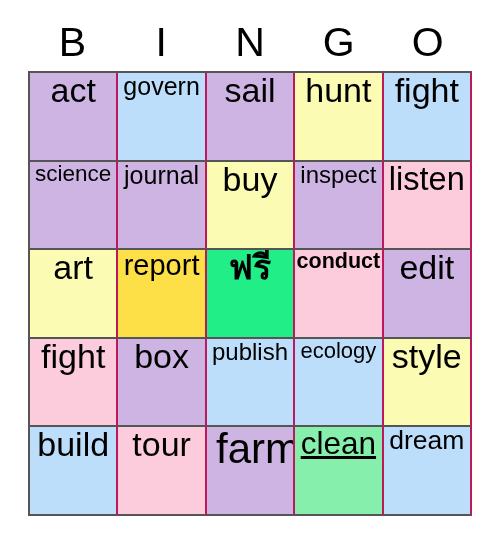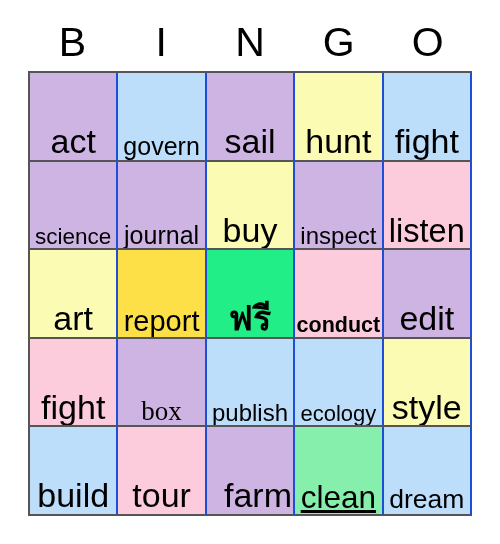--- a/index.html
+++ b/index.html
@@ -48,24 +48,24 @@
     display: grid;
     grid-template-columns: repeat(5, 1fr);
     grid-template-rows: repeat(5, 1fr);
     box-sizing: border-box;
     border-top: 2px solid #555555;
     border-left: 2px solid #555555;
   }
   .cell {
     position: relative;
     box-sizing: border-box;
-    border-right: 2px solid #1d4ed8;
+    border-right: 2px solid #be185d;
     border-bottom: 2px solid #555555;
     display: flex;
-    align-items: flex-end;
+    align-items: flex-start;
     justify-content: center;
     overflow: hidden;
   }
   .cell-text {
     display: block;
     white-space: nowrap;
     color: #000000;
     line-height: 1.05;
     text-align: center;
     padding: 0 2px;
@@ -131,39 +131,39 @@
       <div class="cell" style="background-color: rgb(252, 204, 221);">
         <span class="cell-text" style="font-size: 21.5px; font-weight: bold;">conduct</span>
       </div>
       <div class="cell" style="background-color: rgb(206, 180, 227);">
         <span class="cell-text" style="font-size: 34px;">edit</span>
       </div>
       <div class="cell" style="background-color: rgb(252, 204, 221);">
         <span class="cell-text" style="font-size: 34px;">fight</span>
       </div>
       <div class="cell" style="background-color: rgb(206, 180, 227);">
-        <span class="cell-text" style="font-size: 27px; font-family: Liberation Serif, serif;">box</span>
+        <span class="cell-text" style="font-size: 34px;">box</span>
       </div>
       <div class="cell" style="background-color: rgb(189, 222, 251);">
         <span class="cell-text" style="font-size: 24px;">publish</span>
       </div>
       <div class="cell" style="background-color: rgb(189, 222, 251);">
         <span class="cell-text" style="font-size: 22px;">ecology</span>
       </div>
       <div class="cell" style="background-color: rgb(251, 251, 180);">
         <span class="cell-text" style="font-size: 34px;">style</span>
       </div>
       <div class="cell" style="background-color: rgb(189, 222, 251);">
         <span class="cell-text" style="font-size: 34px;">build</span>
       </div>
       <div class="cell" style="background-color: rgb(252, 204, 221);">
         <span class="cell-text" style="font-size: 34px;">tour</span>
       </div>
       <div class="cell" style="background-color: rgb(206, 180, 227);">
-        <span class="cell-text" style="font-size: 34px; margin-left: 16px;">farm</span>
+        <span class="cell-text" style="font-size: 42px; margin-left: 16px;">farm</span>
       </div>
       <div class="cell" style="background-color: #86efac; text-decoration: underline;">
         <span class="cell-text" style="font-size: 31.5px;">clean</span>
       </div>
       <div class="cell" style="background-color: rgb(189, 222, 251);">
         <span class="cell-text" style="font-size: 26.5px;">dream</span>
       </div>
     </div>
 
 </div>

